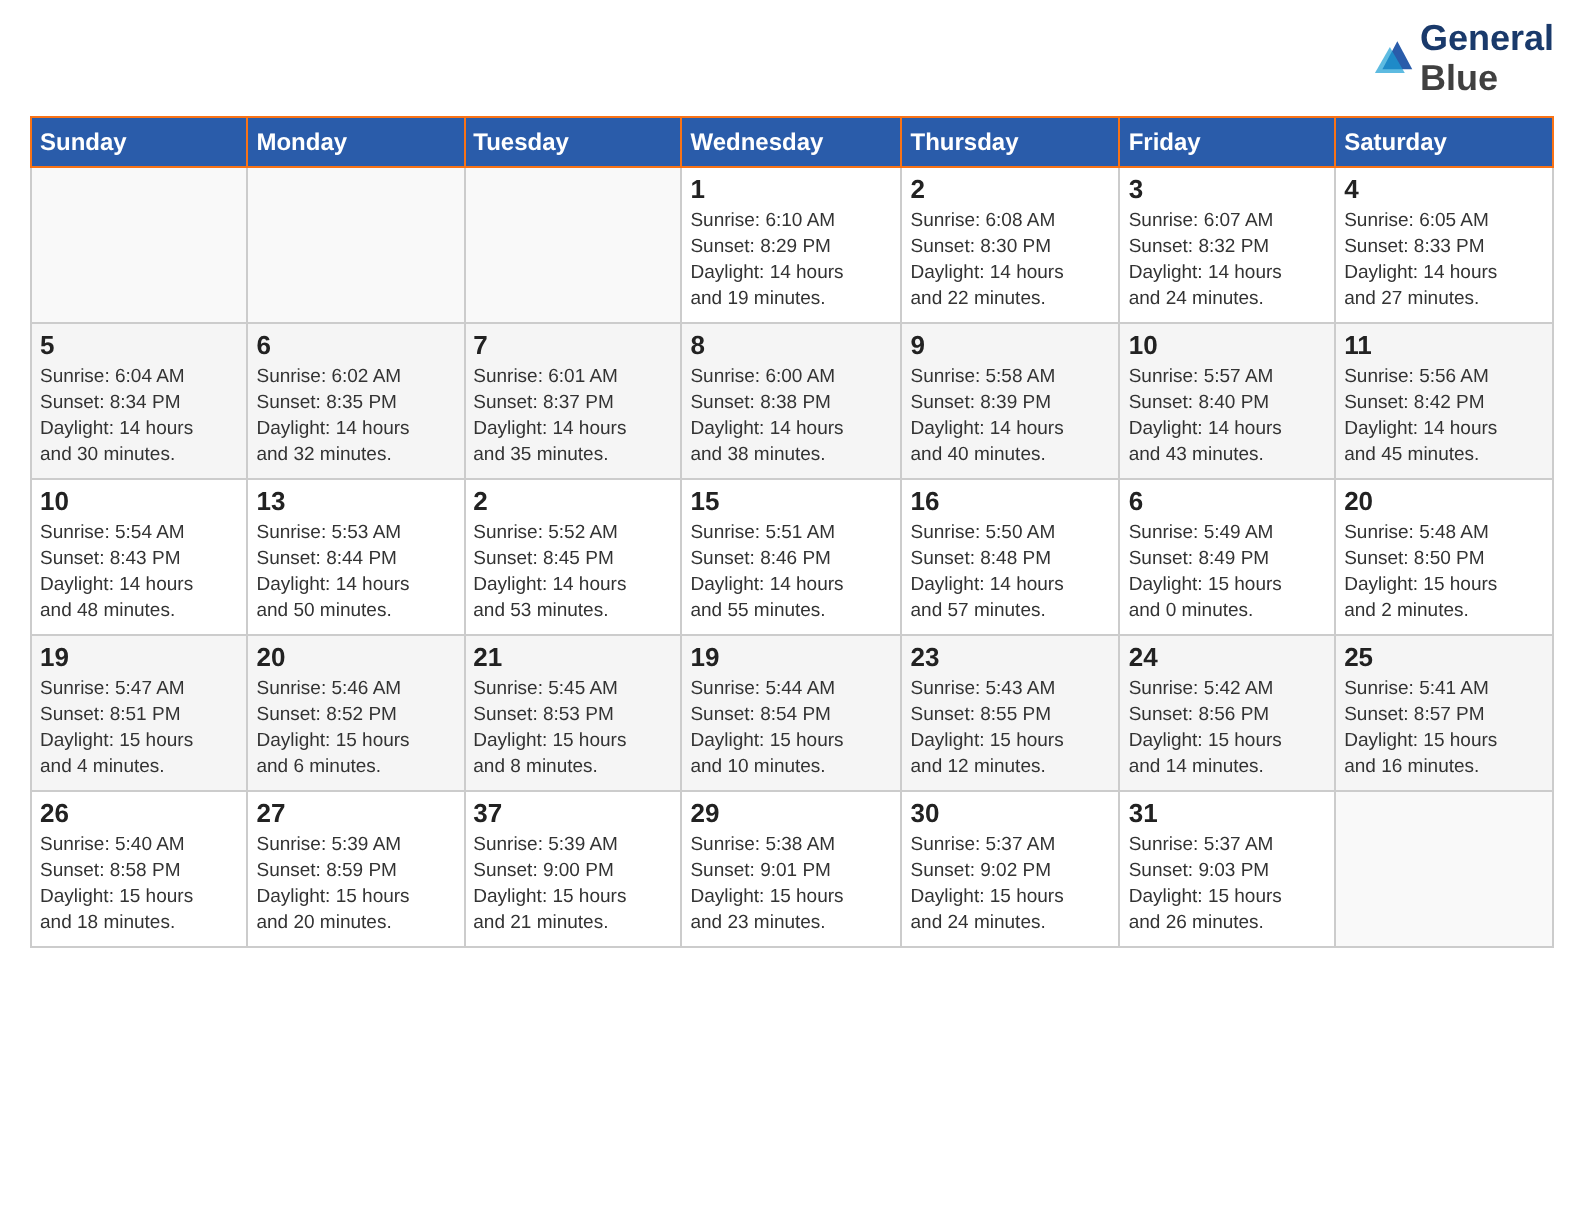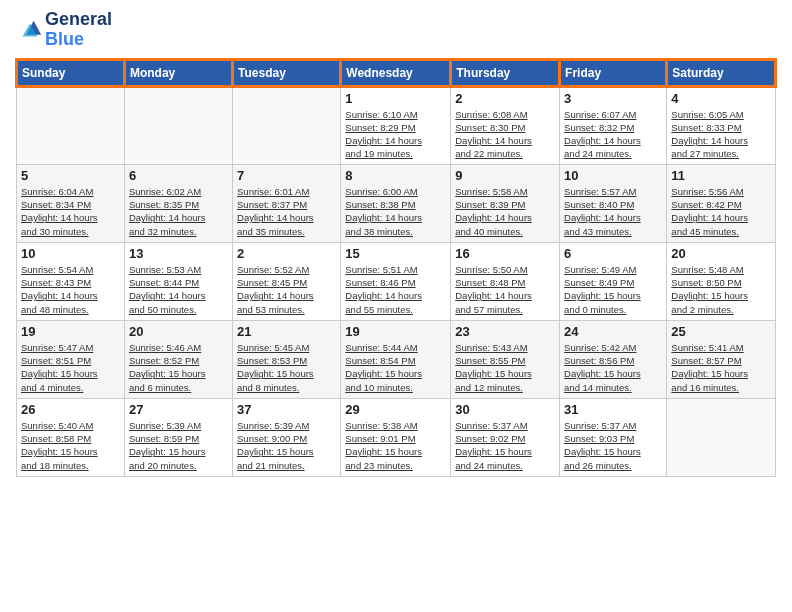--- a/index.html
+++ b/index.html
@@ -1,40 +1,40 @@
 <!DOCTYPE html>
 <html><head>
   <meta charset="utf-8">
   <style>
     * { box-sizing: border-box; margin: 0; padding: 0; }
     body { font-family: Arial, sans-serif; background: #fff; width: 792px; height: 612px; overflow: hidden; }
     
     .page { width: 792px; min-height: 612px; padding: 10px 15px; }
     
-    .header { display: flex; justify-content: flex-start; align-items: flex-start; margin-bottom: 8px; }
+    .header { display: flex; justify-content: flex-end; align-items: flex-start; margin-bottom: 8px; }
     
     .logo { display: flex; align-items: center; }
     .logo-text { font-size: 18px; font-weight: bold; color: #1a3a6b; line-height: 1.1; }
-    .logo-text .blue { color: #3b82f6; }
+    .logo-text .blue { color: #404040; }
     .logo-icon { width: 28px; height: 28px; margin-right: 2px; }
     
     .title-block { text-align: right; }
     .month-title { font-size: 32px; font-weight: bold; color: #1a3a6b; }
     .location { font-size: 16px; color: #333; }
     
     .calendar { width: 100%; border-collapse: collapse; }
     
     .calendar th {
       background-color: #2a5caa;
       color: white;
       padding: 5px 4px;
       font-size: 12px;
       font-weight: bold;
       text-align: left;
-      border: 3px solid #f97316;
+      border: 1px solid #f97316;
     }
     
     .calendar td {
       vertical-align: top;
       border: 1px solid #ccc;
       padding: 3px 4px;
       width: 113px;
       min-height: 75px;
       font-size: 10px;
       color: #222;
@@ -48,21 +48,20 @@
       font-weight: bold;
       color: #222;
       display: block;
       margin-bottom: 2px;
     }
     
     .day-info {
       font-size: 9.5px;
       line-height: 1.4;
       color: #333;
-      text-decoration: underline;
     }
     
     td.empty { background: #f9f9f9; }
     
     .row1 td, .row2 td, .row3 td, .row4 td, .row5 td { height: 78px; }
   </style>
 </head>
 <body>
 
 <div class="page">

